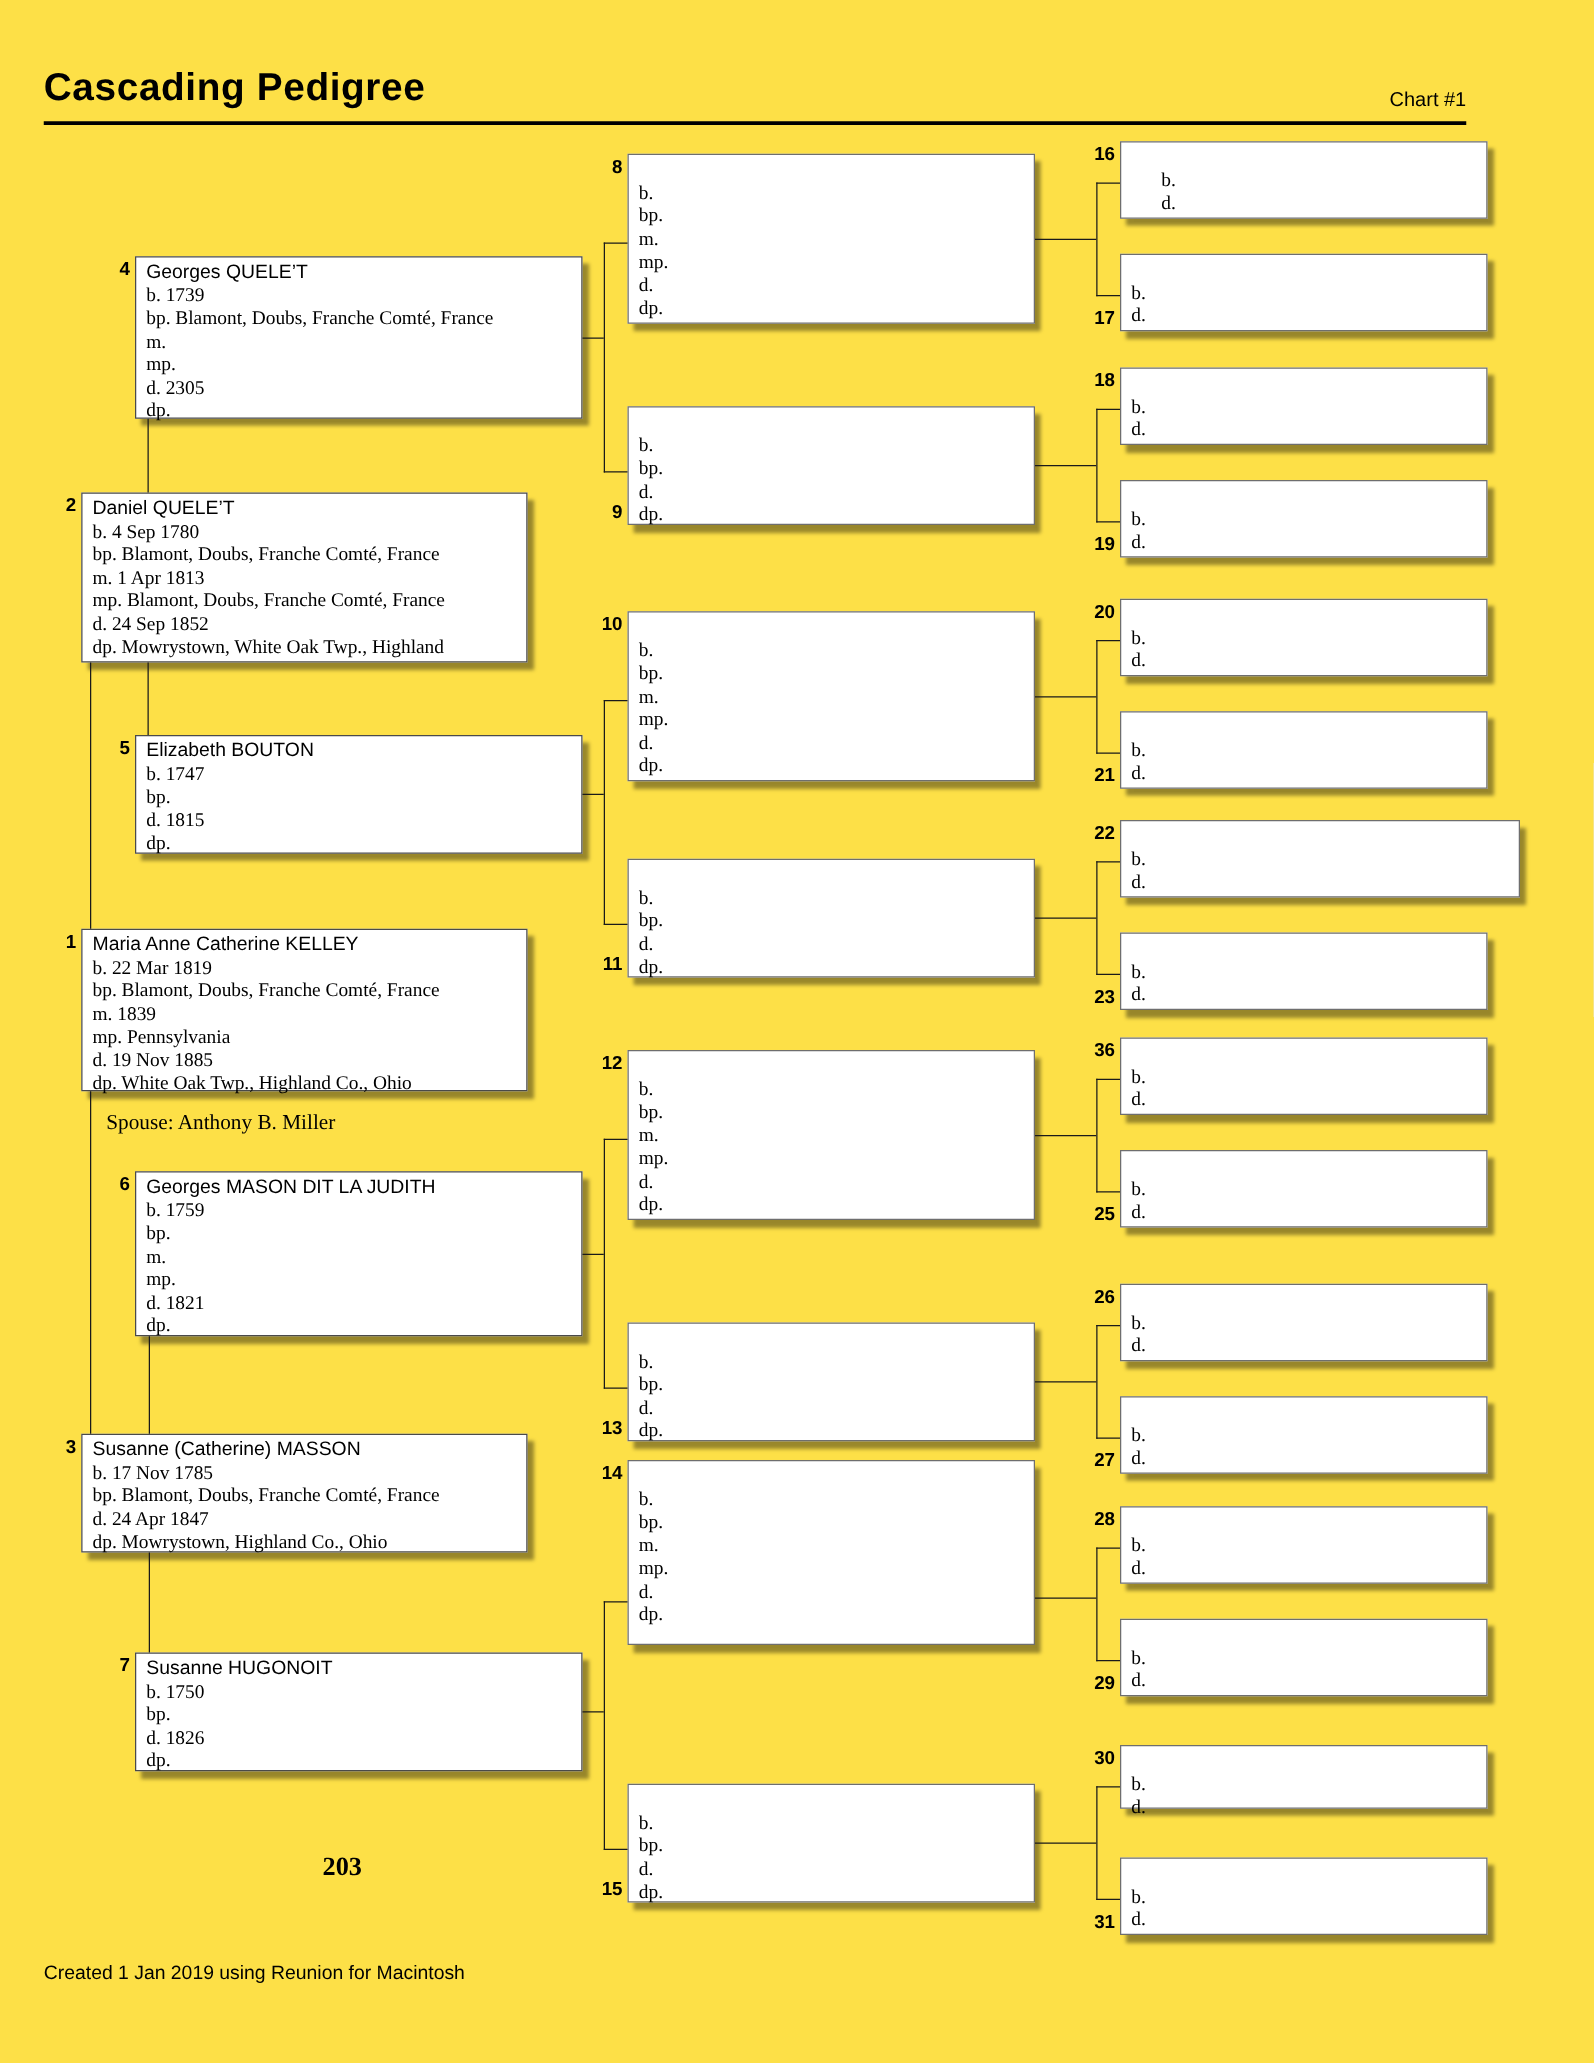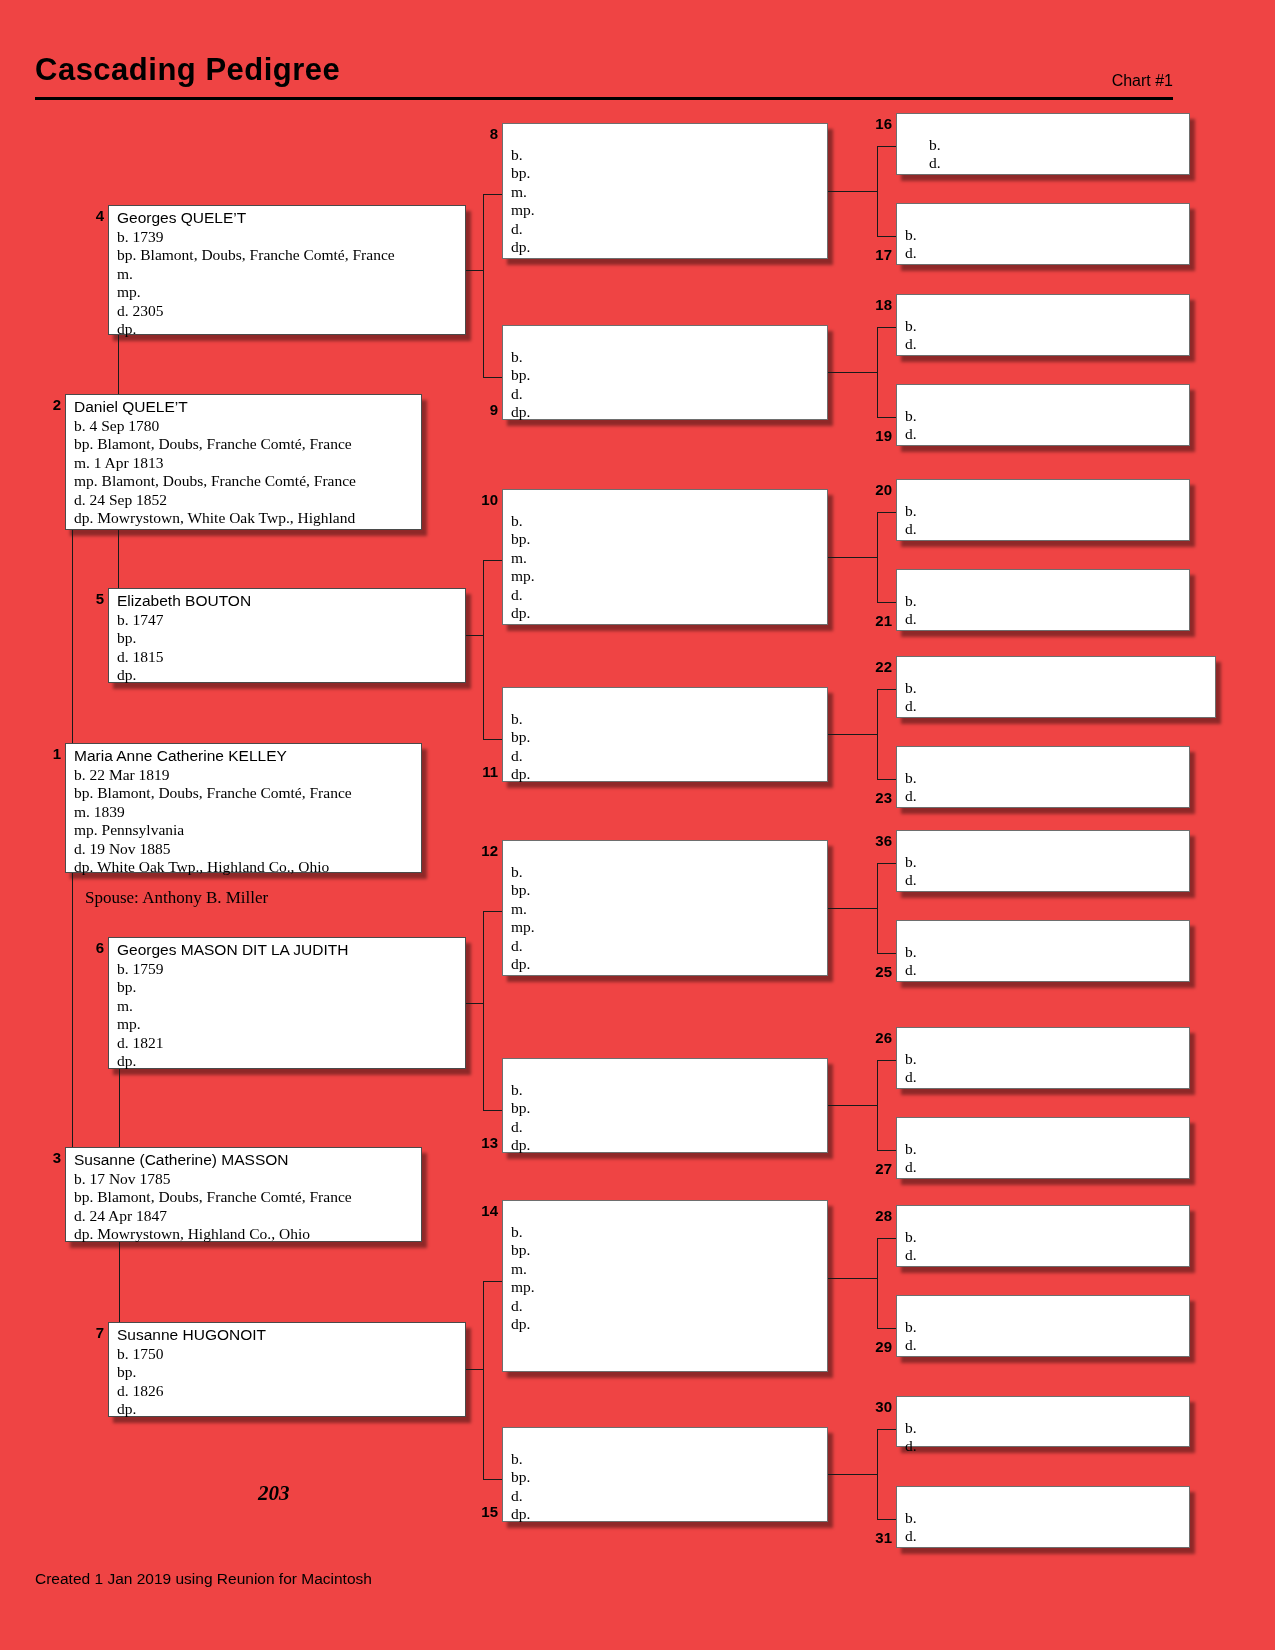--- a/index.html
+++ b/index.html
@@ -1,38 +1,38 @@
 <!DOCTYPE html>
 <html><head>
 <meta charset="utf-8">
 <style>
   html,body{margin:0;padding:0;background:#e8e8e8;}
   .page{
-    position:relative;width:1275px;height:1650px;background:#ef4444;
+    position:relative;width:1275px;height:1650px;background:#fde047;
     margin:0 auto;overflow:hidden;
     font-family:"Liberation Sans",sans-serif;
   }
   .title{
     position:absolute;left:35px;top:52px;
     font-size:31px;font-weight:bold;letter-spacing:.5px;color:#000;
   }
   .title-rule{
     position:absolute;left:35px;top:97px;width:1138px;height:3px;background:#000;
   }
   .chart-label{
     position:absolute;top:72px;left:35px;width:1138px;
     text-align:right;font-size:16px;color:#000;
   }
   .footer-credit{
     position:absolute;top:1570px;left:35px;width:1138px;
     text-align:left;font-size:15.5px;color:#000;
   }
   .page-number{
     position:absolute;left:258px;top:1481px;
-    font-family:"Liberation Serif",serif;font-size:21px;font-weight:bold;color:#000;font-style:italic;
+    font-family:"Liberation Serif",serif;font-size:21px;font-weight:bold;color:#000;
   }
   .spouse-note{
     position:absolute;left:85px;top:888px;
     font-family:"Liberation Serif",serif;font-size:17px;color:#000;
   }
   .pbox{
     position:absolute;background:#fff;border:1px solid #4a4a4a;
     box-shadow:5px 6px 3px rgba(0,0,0,0.40);
     padding:2px 4px 0 8px;box-sizing:border-box;
   }
@@ -174,21 +174,21 @@
         <div class="pline">dp.</div>
       </div>
       <div class="pbox empty" style="left: 502px; top: 1058px; width: 326px; height: 95px;">
         <div class="pnum num-bottom">13</div>
         <div class="pname"></div>
         <div class="pline">b.</div>
         <div class="pline">bp.</div>
         <div class="pline">d.</div>
         <div class="pline">dp.</div>
       </div>
-      <div class="pbox empty" style="left: 502px; top: 1200px; width: 326px; height: 172px;">
+      <div class="pbox empty" style="left: 502px; top: 1168px; width: 326px; height: 148px;">
         <div class="pnum num-top">14</div>
         <div class="pname"></div>
         <div class="pline">b.</div>
         <div class="pline">bp.</div>
         <div class="pline">m.</div>
         <div class="pline">mp.</div>
         <div class="pline">d.</div>
         <div class="pline">dp.</div>
       </div>
       <div class="pbox empty" style="left: 502px; top: 1427px; width: 326px; height: 95px;">

